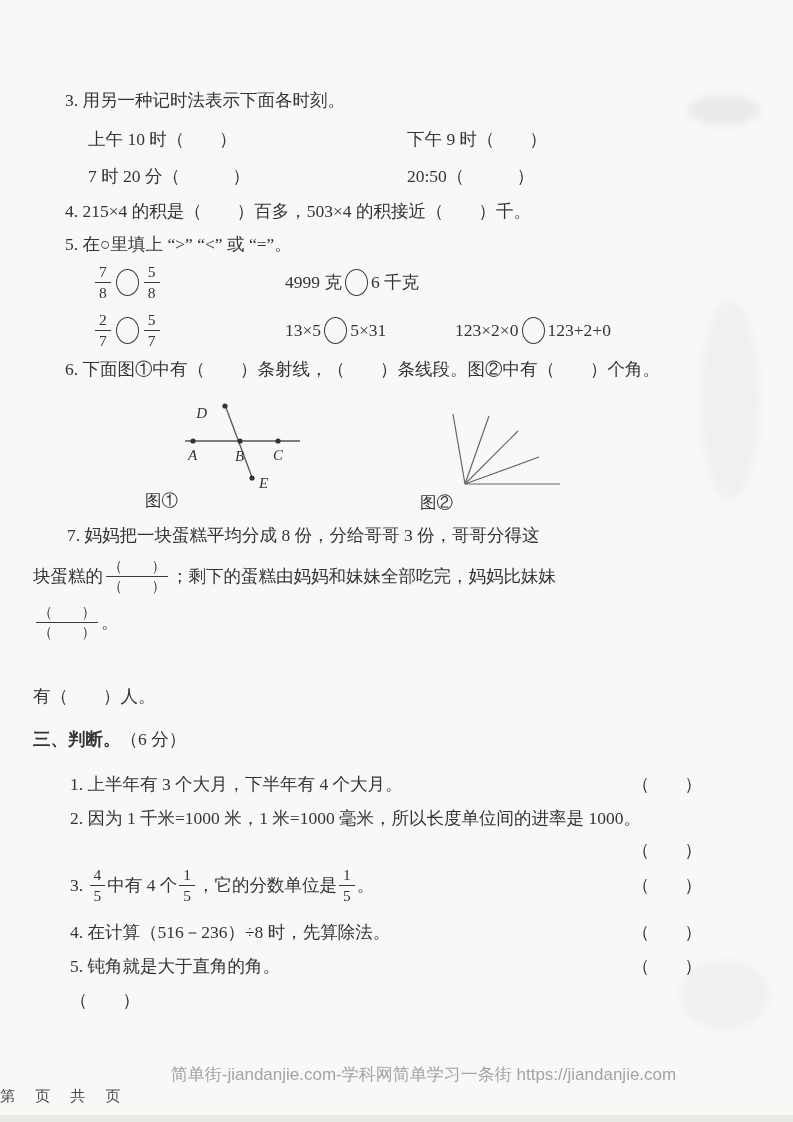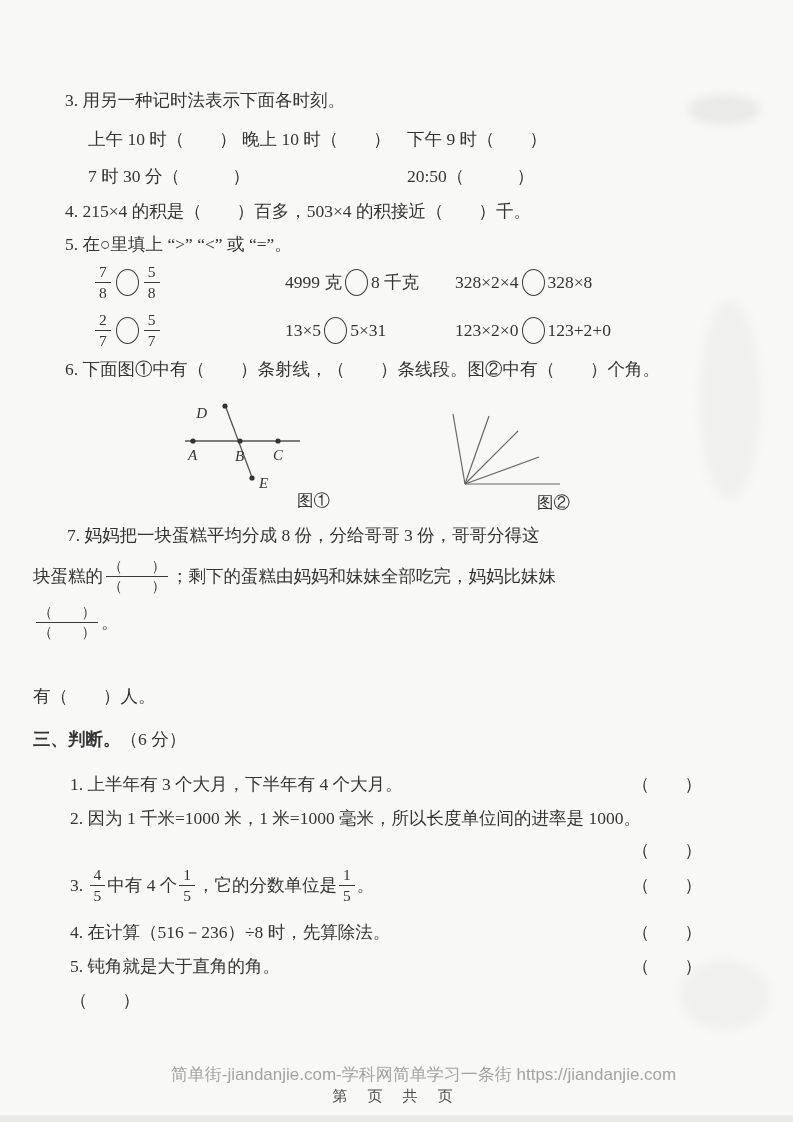--- a/index.html
+++ b/index.html
@@ -26,71 +26,65 @@
   .cmp-circle{display:inline-block;width:21px;height:25px;border:1.4px solid #3c3c3c;border-radius:50%;margin:0 3px;flex:0 0 auto;}
   
   .fracblank{display:inline-flex;flex-direction:column;align-items:center;line-height:1.15;font-size:14.5px;margin:0 3px;vertical-align:middle;}
   .fracblank .fbnum{padding:0 2px 1px;border-bottom:1.2px solid #3a3a3a;}
   .fracblank .fbden{padding-top:1px;}
   
   .jrow{position:absolute;left:70px;width:632px;display:flex;justify-content:space-between;align-items:center;white-space:nowrap;}
   .judge-heading{font-family:Liberation Sans, sans-serif;font-weight:bold;}
   
   .fig-svg{position:absolute;}
-  .fig-caption{position:absolute;text-align:right;font-size:16.5px;}
+  .fig-caption{position:absolute;text-align:left;font-size:16.5px;}
   svg text{font-family:"Liberation Serif","DejaVu Serif",serif;font-style:italic;font-size:15px;fill:#333;}
   
   .footer-site{position:absolute;left:0;width:793px;text-align:center;color:#a3a3a3;
     font-family:"Liberation Sans","DejaVu Sans",sans-serif;font-size:17px;padding-left:27px;}
-  .footer-page{position:absolute;left:0;width:793px;text-align:center;color:#4c4c4c;
+  .footer-page{position:absolute;left:0;width:793px;color:#4c4c4c;
     font-family:"Liberation Sans","DejaVu Sans",sans-serif;font-size:15px;letter-spacing:8px;}
   .bottom-strip{position:absolute;left:0;bottom:0;width:793px;height:7px;background:#e7eae5;}
   
   .artifact{position:absolute;border-radius:50%;filter:blur(5px);}
 </style>
 </head>
 <body>
 
 <div class="page">
 
   <div class="artifact" style="top:95px;left:688px;width:72px;height:30px;background:rgba(140,140,145,0.13);"></div>
   <div class="artifact" style="top:300px;left:700px;width:60px;height:200px;background:rgba(140,140,150,0.07);"></div>
   <div class="artifact" style="top:960px;left:680px;width:90px;height:70px;background:rgba(140,140,145,0.07);"></div>
 
   <div class="line" style="top:88px;left:65px">3. 用另一种记时法表示下面各时刻。</div>
   <div class="line" style="top:127px;left:88px">上午 10 时（　　）</div>
-  <div class="line" style="top:127px;left:242px">晚上 10 时（　　）</div>
   <div class="line" style="top:127px;left:407px">下午 9 时（　　）</div>
-  <div class="line" style="top:164px;left:88px">7 时 30 分（　　　）</div>
+  <div class="line" style="top:164px;left:88px">7 时 20 分（　　　）</div>
   <div class="line" style="top:164px;left:407px">20:50（　　　）</div>
 
   <div class="line" style="top:199px;left:65px">4. 215×4 的积是（　　）百多，503×4 的积接近（　　）千。</div>
 
   <div class="line" style="top:232px;left:65px">5. 在○里填上 “&gt;” “&lt;” 或 “=”。</div>
 
   <div class="vrow" style="top:258px;left:93px;height:48px">
     <span class="frac">
       <span class="fnum">7</span>
       <span class="fden">8</span>
     </span>
     <span class="cmp-circle"></span>
     <span class="frac">
       <span class="fnum">5</span>
       <span class="fden">8</span>
     </span>
   </div>
   <div class="vrow" style="top:258px;left:285px;height:48px">
     <span>4999 克</span>
     <span class="cmp-circle"></span>
-    <span>8 千克</span>
-  </div>
-  <div class="vrow" style="top:258px;left:455px;height:48px">
-    <span>328×2×4</span>
-    <span class="cmp-circle"></span>
-    <span>328×8</span>
+    <span>6 千克</span>
   </div>
 
   <div class="vrow" style="top:306px;left:93px;height:48px">
     <span class="frac">
       <span class="fnum">2</span>
       <span class="fden">7</span>
     </span>
     <span class="cmp-circle"></span>
     <span class="frac">
       <span class="fnum">5</span>

